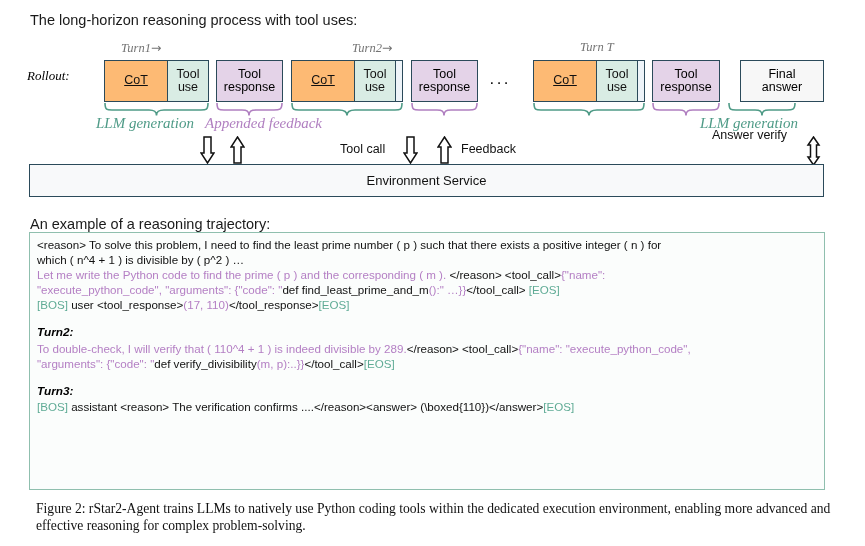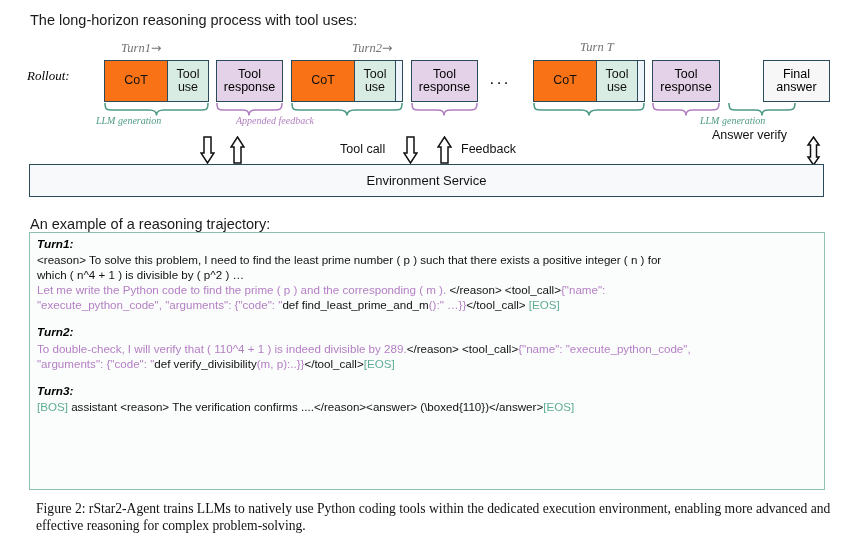--- a/index.html
+++ b/index.html
@@ -57,21 +57,21 @@
     box-sizing: border-box;
     display: flex;
     flex-direction: column;
     align-items: center;
     justify-content: center;
     font-size: 12.5px;
     line-height: 1.08;
     color: #111;
     white-space: nowrap;
   }
-  .cell.cot   { background: #f97316; }
+  .cell.cot   { background: #fdba74; text-decoration: underline; }
   .cell.tool  { background: #d9ece4; border-left: 1.6px solid #2b4a5a; }
   .cell.tail  { background: #eef4f9; border-left: 1.6px solid #2b4a5a; width: 7px; }
   .box-resp {
     position: absolute;
     box-sizing: border-box;
     border: 1.6px solid #2b4a5a;
     background: #e4d3e8;
     height: 42px; top: 60px;
     display: flex; align-items: center; justify-content: center;
     flex-direction: column;
@@ -96,21 +96,21 @@
     letter-spacing: 1.5px;
     color: #111;
   }
 
   
   .brace { position: absolute; top: 103px; height: 13px; }
   .brace svg { display: block; }
 
   .brace-cap {
     position: absolute;
-    font-size: 10px;
+    font-size: 15px;
     font-style: italic;
     font-family: "Liberation Serif", serif;
     white-space: nowrap;
   }
   .cap-green { color: #4f9b87; }
   .cap-purple { color: #b07fc0; }
 
   
   .arrow { position: absolute; }
   .arrow svg { display: block; }
@@ -236,21 +236,21 @@
       <span>use</span>
     </div>
     <div class="cell tail"></div>
   </div>
 
   <div class="box-resp" style="left:652px; width:68px;">
     <span>Tool</span>
     <span>response</span>
   </div>
 
-  <div class="box-final" style="left:763px; width:67px;">
+  <div class="box-final" style="left:740px; width:84px;">
     <span>Final</span>
     <span>answer</span>
   </div>
 
   <div class="brace" style="left:104px; width:105px;">
     <svg width="105" height="13" viewBox="0 0 105 13">
         <path d="M1,0 C1,7 3,7 8,7 L45,7 C50,7 52.5,8 52.5,12.5 C52.5,8 55,7 60,7 L97,7 C102,7 104,7 104,0" fill="none" stroke="#4f9b87" stroke-width="1.6"></path>
       </svg>
   </div>
   <div class="brace" style="left:216px; width:67px;">
@@ -278,21 +278,21 @@
         <path d="M1,0 C1,7 3,7 8,7 L27,7 C32,7 34,8 34,12.5 C34,8 36,7 41,7 L59,7 C64,7 67,7 67,0" fill="none" stroke="#b07fc0" stroke-width="1.6"></path>
       </svg>
   </div>
   <div class="brace" style="left:728px; width:68px;">
     <svg width="68" height="13" viewBox="0 0 68 13">
         <path d="M1,0 C1,7 3,7 8,7 L27,7 C32,7 34,8 34,12.5 C34,8 36,7 41,7 L59,7 C64,7 67,7 67,0" fill="none" stroke="#4f9b87" stroke-width="1.6"></path>
       </svg>
   </div>
 
   <div class="brace-cap cap-green" style="left:96px; top:115px;">LLM generation</div>
-  <div class="brace-cap cap-purple" style="left:205px; top:115px;margin-left:31px;">Appended feedback</div>
+  <div class="brace-cap cap-purple" style="left:205px; top:115px;">Appended feedback</div>
   <div class="brace-cap cap-green" style="left:700px; top:115px;">LLM generation</div>
 
   <div class="arrow" style="left:200px; top:136px;">
     <svg width="15" height="28" viewBox="0 0 15 28">
       <path d="M4,1 L11,1 L11,17 L14,17 L7.5,27 L1,17 L4,17 Z" fill="#ffffff" stroke="#111" stroke-width="1.5" stroke-linejoin="miter"></path>
     </svg>
   </div>
 
   <div class="arrow" style="left:230px; top:136px;">
     <svg width="15" height="28" viewBox="0 0 15 28">
@@ -322,25 +322,25 @@
   </div>
 
   <div id="env-bar">
     <span>Environment Service</span>
   </div>
 
   <div class="section-title" id="title-traj">An example of a reasoning trajectory:</div>
 
   <div id="traj-box">
     <div id="traj-content">
-        <div class="tl turnhdr">Turn1:</div>
         <div class="tl"><span class="blk">&lt;reason&gt; To solve this problem, I need to find the least prime number ( p ) such that there exists a positive integer ( n ) for</span></div>
         <div class="tl"><span class="blk">which ( n^4 + 1 ) is divisible by ( p^2 ) …</span></div>
         <div class="tl"><span class="purp">Let me write the Python code to find the prime ( p ) and the corresponding ( m ). </span><span class="tag">&lt;/reason&gt; &lt;tool_call&gt;</span><span class="purp">{"name":</span></div>
         <div class="tl"><span class="purp">"execute_python_code", "arguments": {"code": "</span><span class="tag">def find_least_prime_and_m</span><span class="purp">():" …}}</span><span class="tag">&lt;/tool_call&gt;</span><span class="tok"> [EOS]</span></div>
+        <div class="tl"><span class="tok">[BOS]</span><span class="blk"> user </span><span class="tag">&lt;tool_response&gt;</span><span class="purp">(17, 110)</span><span class="tag">&lt;/tool_response&gt;</span><span class="tok">[EOS]</span></div>
         <div class="spacer"></div>
         <div class="tl turnhdr">Turn2:</div>
         <div class="tl"><span class="purp">To double-check, I will verify that ( 110^4 + 1 ) is indeed divisible by 289.</span><span class="tag">&lt;/reason&gt; &lt;tool_call&gt;</span><span class="purp">{"name": "execute_python_code",</span></div>
         <div class="tl"><span class="purp">"arguments": {"code": "</span><span class="tag">def verify_divisibility</span><span class="purp">(m, p):..}}</span><span class="tag">&lt;/tool_call&gt;</span><span class="tok">[EOS]</span></div>
         <div class="spacer"></div>
         <div class="tl turnhdr">Turn3:</div>
         <div class="tl"><span class="tok">[BOS]</span><span class="blk"> assistant </span><span class="tag">&lt;reason&gt;</span><span class="blk"> The verification confirms ....</span><span class="tag">&lt;/reason&gt;&lt;answer&gt;</span><span class="blk"> (\boxed{110})</span><span class="tag">&lt;/answer&gt;</span><span class="tok">[EOS]</span></div>
       </div>
   </div>
 

